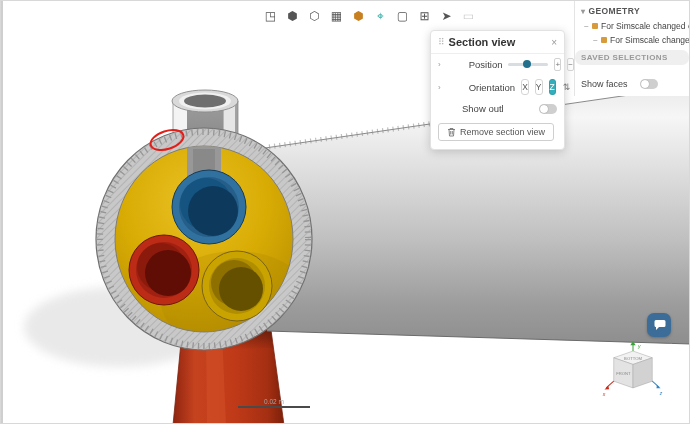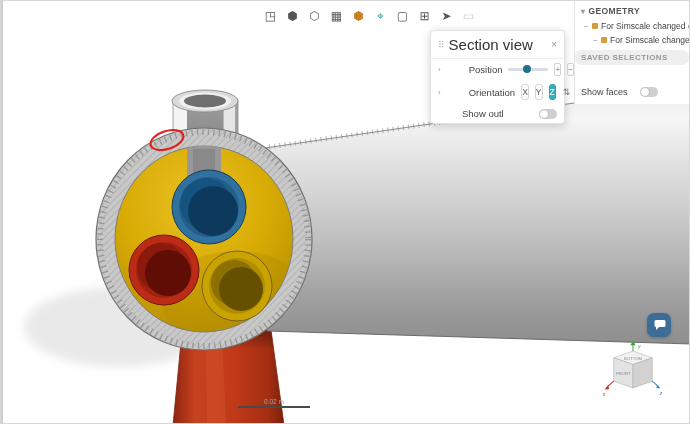--- a/index.html
+++ b/index.html
@@ -20,21 +20,21 @@
   .tb.highlight{color:#c77f1f;}
   .tb.teal{color:#2aa7a0;}
   .tb.disabled{color:#c9c9c9;}
 
   
   .section-panel{position:absolute;left:429px;top:29px;width:133px;background:#fff;
     border:1px solid #e2e2e2;border-radius:4px;box-shadow:0 2px 10px rgba(0,0,0,.18);
     font-size:9.5px;color:#444;z-index:10;}
   .sp-header{display:flex;align-items:center;gap:4px;padding:5px 7px;border-bottom:1px solid #eee;}
   .sp-grip{color:#b5b5b5;font-size:9px;}
-  .sp-title{flex:1;font-weight:normal;font-size:15px;color:#333;}
+  .sp-title{flex:1;font-weight:bold;font-size:11px;color:#333;}
   .sp-close{color:#999;font-size:10px;cursor:pointer;}
   .sp-row{display:flex;align-items:center;gap:4px;padding:4px 7px;}
   .sp-chevron{color:#999;font-size:8px;width:6px;}
   .sp-label{color:#444;margin-left:24px;}
   .slider{width:40px;height:3px;background:#d7dde0;border-radius:2px;position:relative;margin-left:2px;flex:none;}
   .slider-fill{height:100%;background:#3aa3c4;border-radius:2px;}
   .slider-thumb{position:absolute;top:-3px;width:8px;height:8px;border-radius:50%;background:#22708c;}
   .step{width:11px;height:11px;border:1px solid #d2d2d2;border-radius:2px;display:flex;
         align-items:center;justify-content:center;font-size:8px;color:#777;margin-left:2px;}
   .axis{width:14px;height:14px;border:1px solid #d5d5d5;border-radius:3px;display:flex;
@@ -55,21 +55,21 @@
     font-size:8.5px;font-weight:bold;letter-spacing:.4px;}
   .rp-chevron{color:#999;font-size:8px;}
   .rp-item{display:flex;align-items:center;gap:3px;padding:2px 4px;white-space:nowrap;overflow:hidden;
     font-size:8.5px;color:#444;cursor:pointer;}
   .rp-item.lvl1{padding-left:9px;}
   .rp-item.lvl2{padding-left:18px;}
   .rp-collapse{color:#999;}
   .rp-cube{width:6px;height:6px;background:#d79b3c;border-radius:1px;flex:none;}
   .rp-section{background:#efefef;color:#999;font-size:8px;font-weight:bold;letter-spacing:.4px;
     padding:3px 6px;margin-top:3px;border-radius:7px;}
-  .rp-row{display:flex;align-items:center;padding:22px 6px 2px;}
+  .rp-row{display:flex;align-items:center;padding:14px 6px 2px;}
   .rp-row .toggle{margin-left:12px;}
 
   
   .viewcube{position:absolute;right:18px;bottom:20px;width:76px;height:62px;z-index:5;cursor:pointer;}
   .home-icon{position:absolute;right:-2px;top:-6px;font-size:10px;color:#8a8a8a;cursor:pointer;}
 
   
   .chat-btn{position:absolute;right:18px;bottom:86px;width:24px;height:24px;border-radius:7px;
     background:#3c6d99;display:flex;align-items:center;justify-content:center;z-index:5;cursor:pointer;
     box-shadow:0 1px 3px rgba(0,0,0,.25);}
@@ -235,20 +235,28 @@
     <span class="axis">Y</span>
     <span class="axis selected">Z</span>
     <span class="flip">⇅</span>
   </div>
   <div class="sp-row">
     <span class="sp-label">Show outl</span>
     <span class="toggle">
         <span class="knob"></span>
       </span>
   </div>
+  <div class="sp-remove-wrap">
+    <button class="remove-btn">
+      <svg width="9" height="10" viewBox="0 0 9 10">
+        <path d="M1,2.5 h7 M3,2.5 V1.5 h3 v1 M2,2.5 l0.5,6.5 h4 L7,2.5 M3.7,4 v3.5 M5.3,4 v3.5" stroke="#666" stroke-width="0.8" fill="none"></path>
+      </svg>
+      <span>Remove section view</span>
+    </button>
+  </div>
 </div>
 
 <div class="right-panel">
   <div class="rp-header">
     <span class="rp-chevron">▾</span>
     <span>GEOMETRY</span>
   </div>
   <div class="rp-item lvl1">
     <span class="rp-collapse">−</span>
     <span class="rp-cube"></span>

